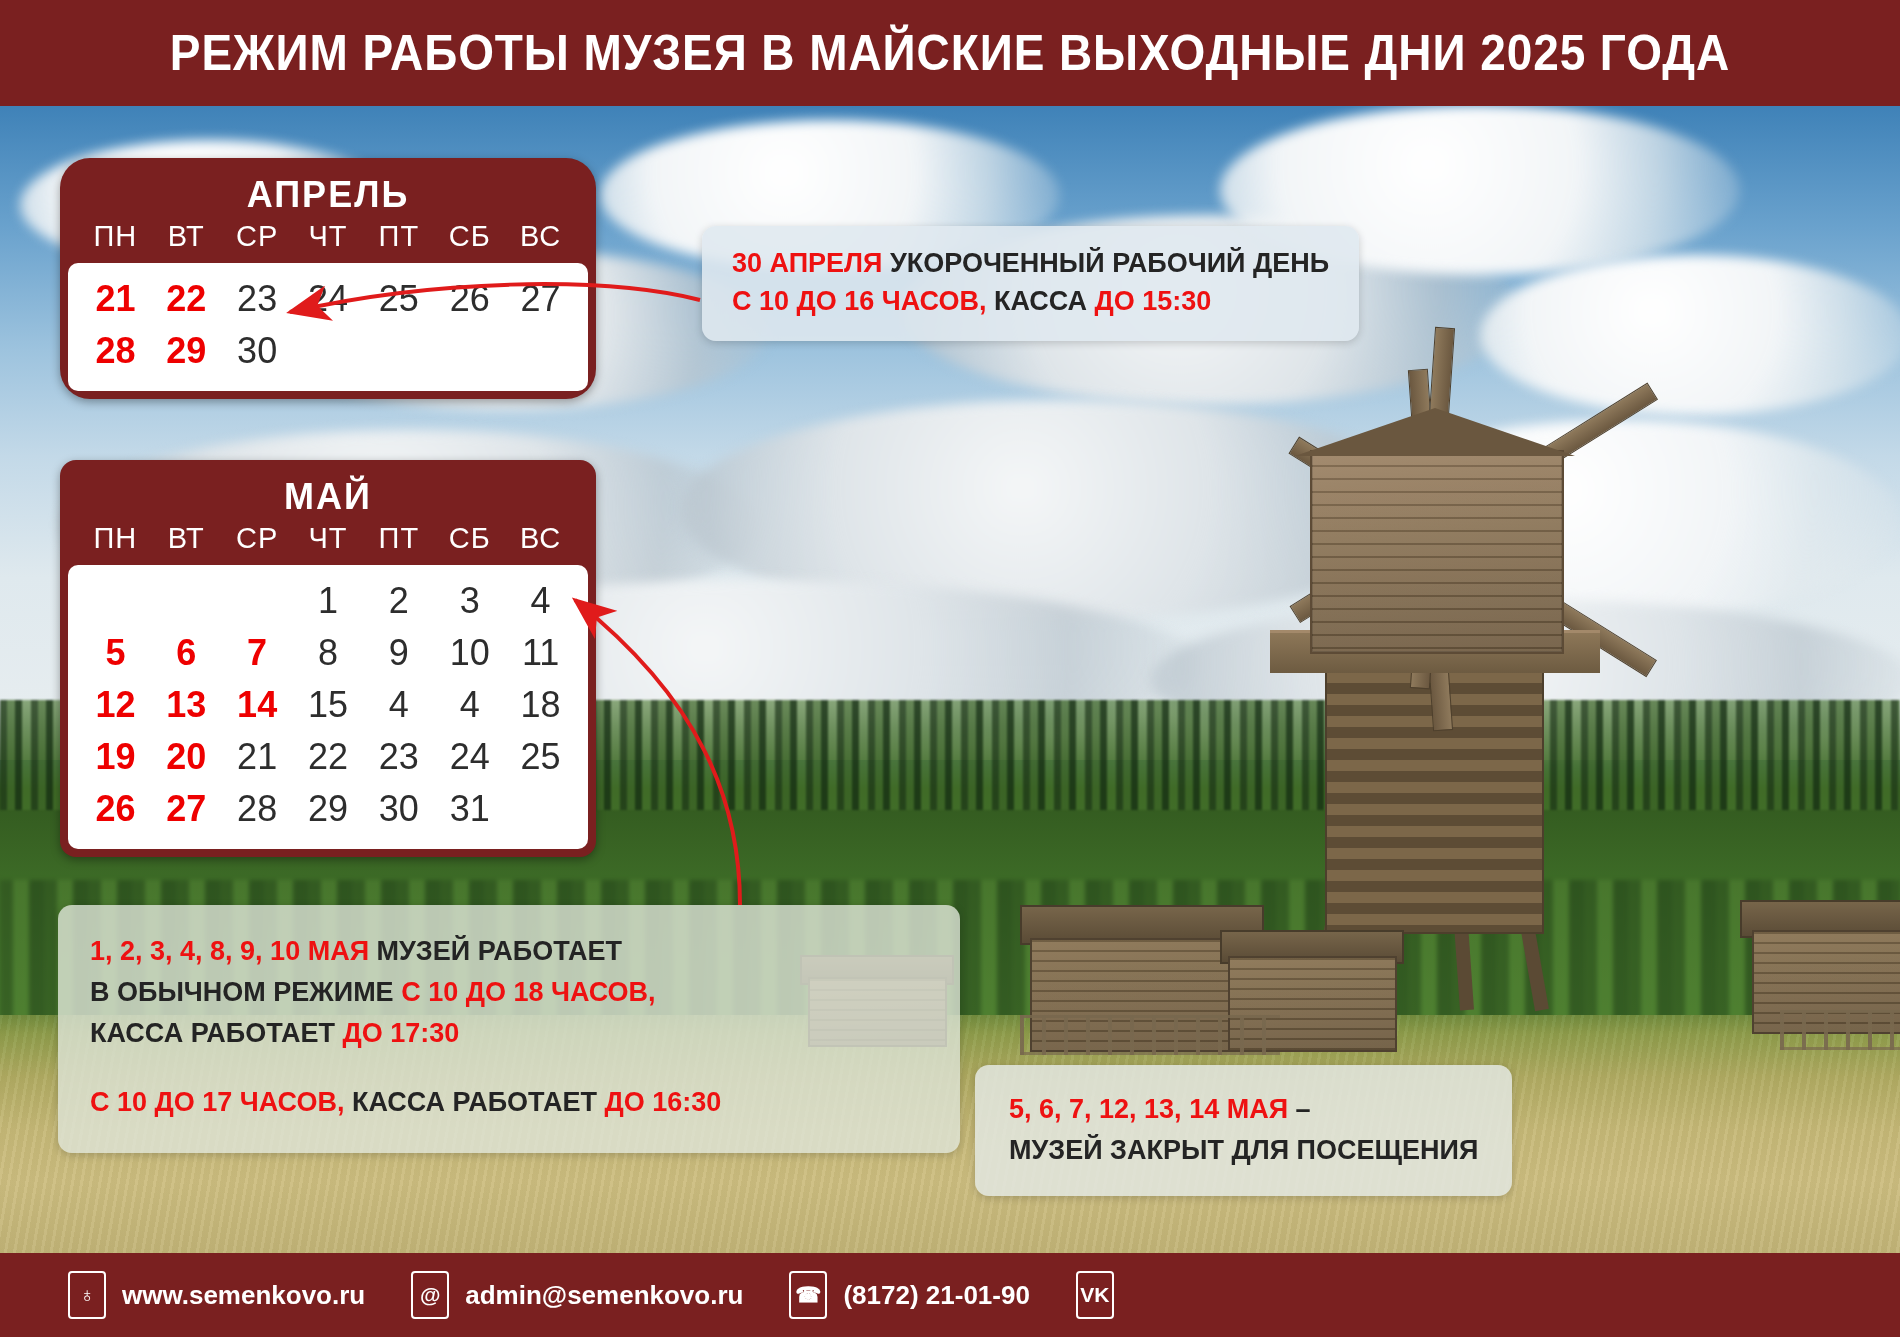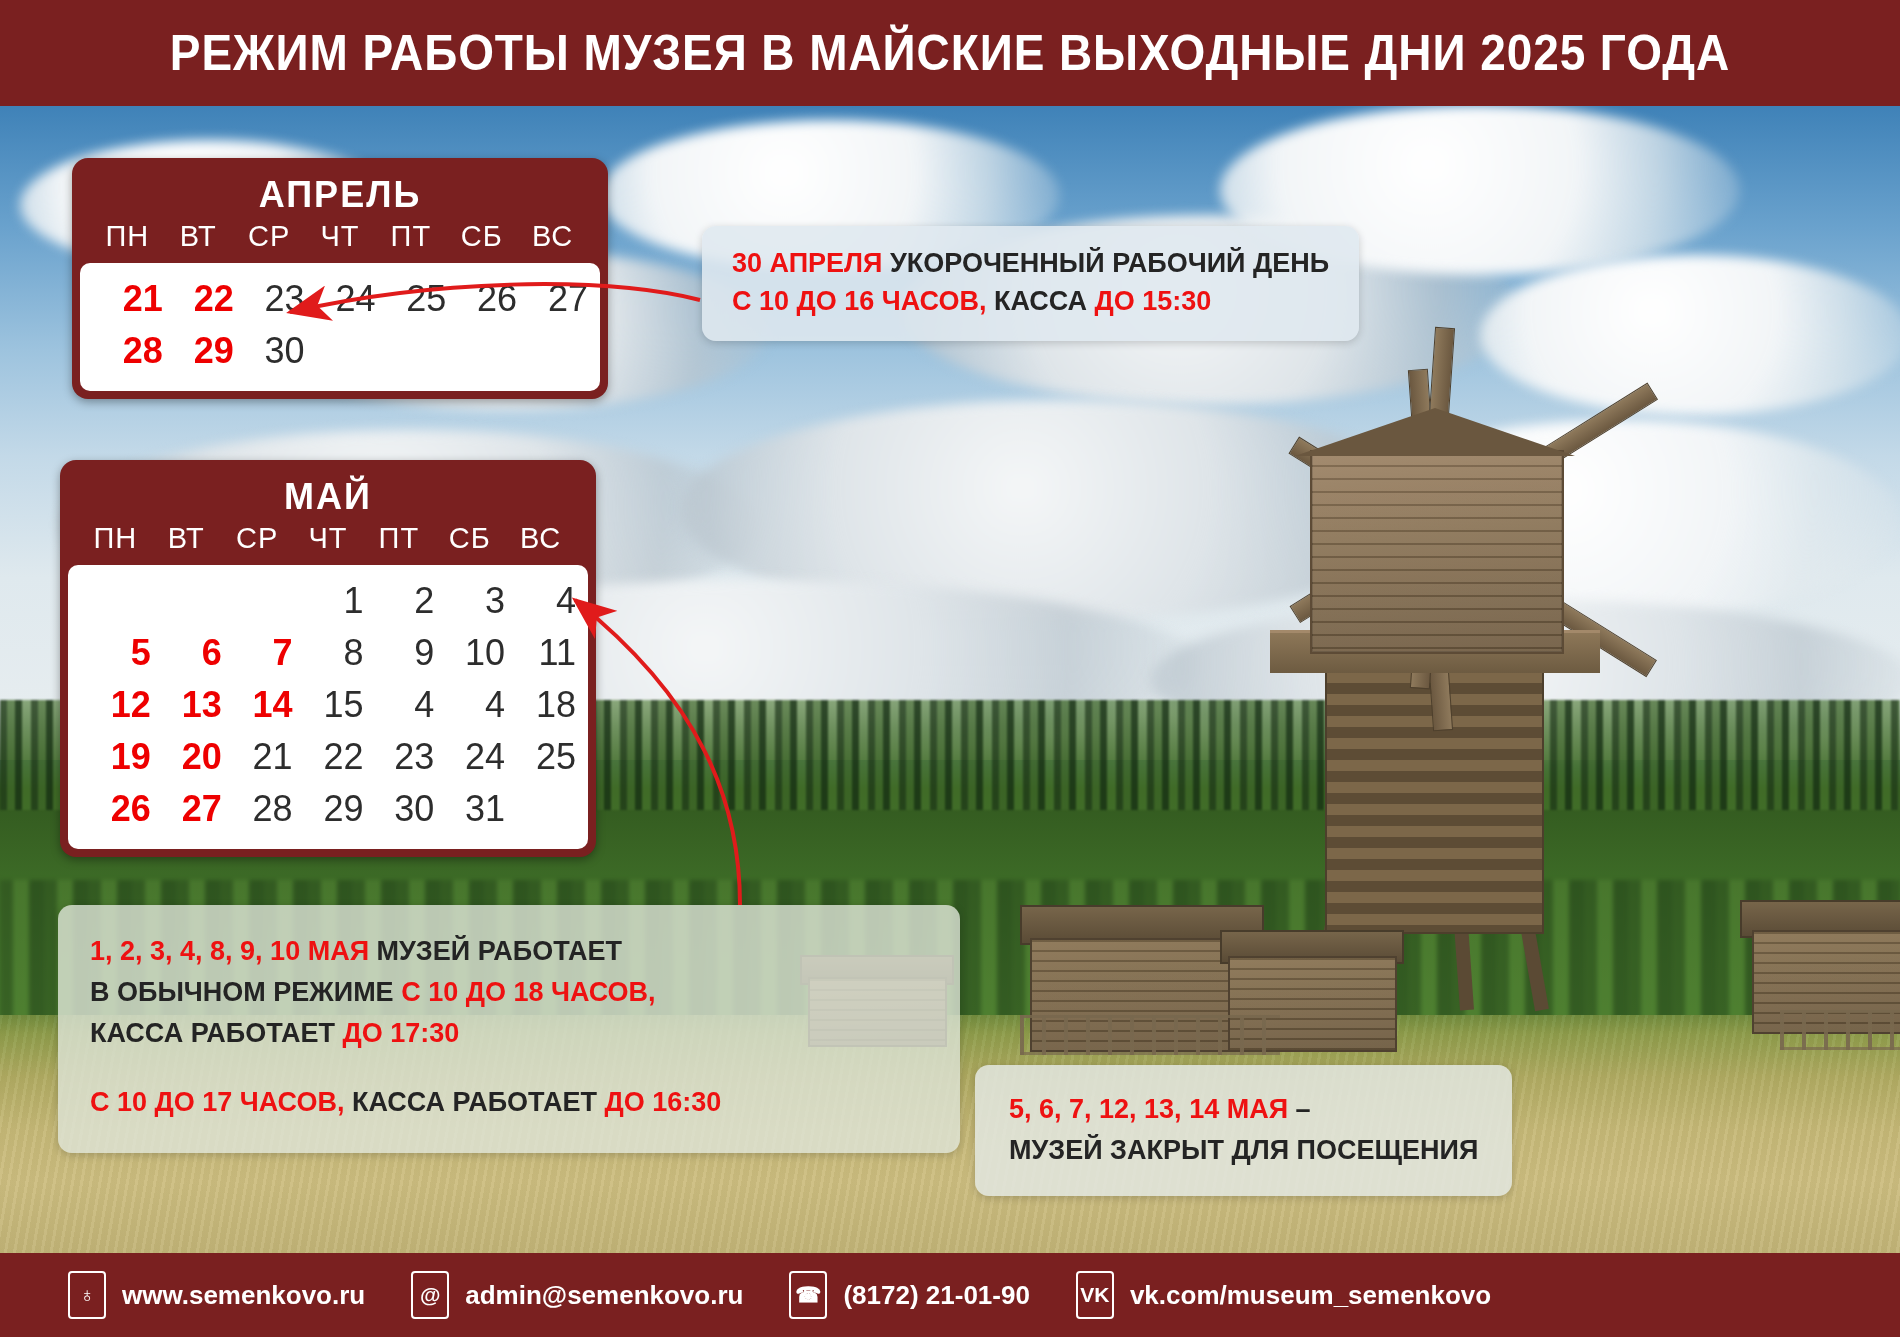--- a/index.html
+++ b/index.html
@@ -260,30 +260,30 @@
   .cal-body {
     background: #ffffff;
     border-radius: 10px;
     padding: 10px 12px 14px 12px;
   }
   .week {
     display: grid;
     grid-template-columns: repeat(7, 1fr);
   }
   .day {
-    text-align: right;
+    text-align: center;
     font-size: 36px;
     color: #2d2d2d;
     padding: 5px 0;
     font-family: "Liberation Sans", sans-serif;
   }
   .day.holiday { color: #ee0000; font-weight: bold; }
   .day.empty { color: transparent; }
 
-  #april-calendar { left: 72px; top: 158px; width: 520px; }
+  #april-calendar { left: 60px; top: 158px; width: 520px; border-radius: 30px; }
   #may-calendar  { left: 60px; top: 460px; width: 520px; }
 
   
   .callout {
     position: absolute;
     border-radius: 14px;
     z-index: 15;
     box-shadow: 0 2px 8px rgba(0,0,0,0.18);
   }
   .callout .line {
@@ -522,17 +522,16 @@
       <div class="contact">
         <span class="cicon">@</span>
         <span>admin@semenkovo.ru</span>
       </div>
       <div class="contact">
         <span class="cicon">☎</span>
         <span>(8172) 21-01-90</span>
       </div>
       <div class="contact">
         <span class="cicon">VK</span>
-        <span>vk.com/museum_semenkovo</span>
       </div>
     </div>
 
 </div>
 
 </body></html>

